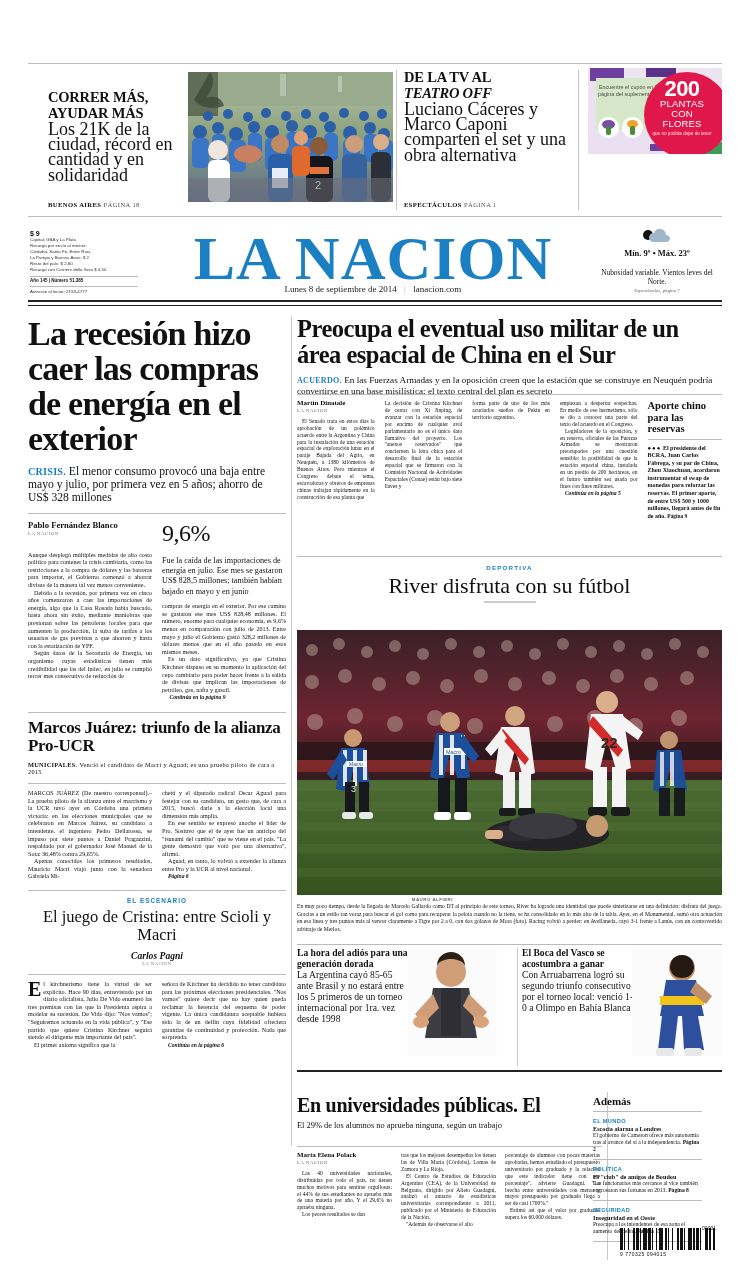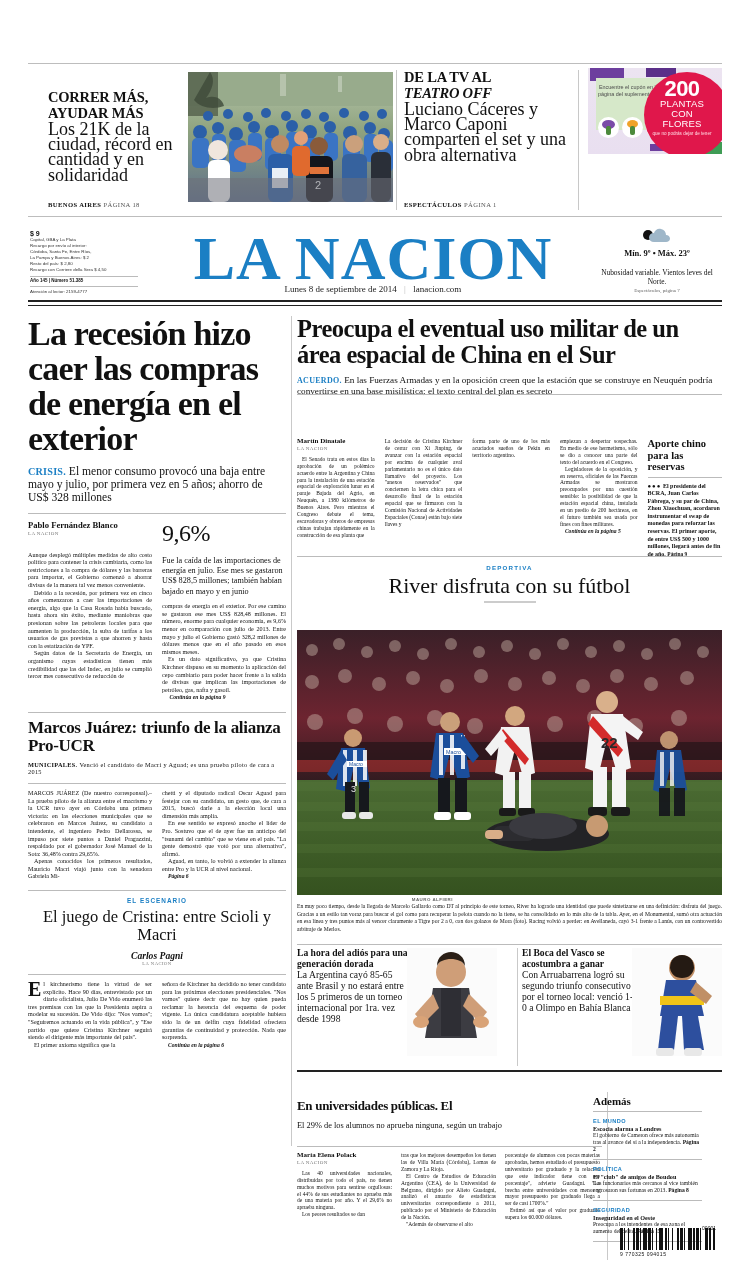--- a/index.html
+++ b/index.html
@@ -110,21 +110,21 @@
   .opinion-author { text-align: center; font-weight: bold; font-style: italic; font-size: 9.6px; margin-top: 6px; }
   .opinion-src { text-align: center; font-size: 4.6px; color: #777; letter-spacing: 0.5px; }
   .dropcap::first-letter { float: left; font-size: 20px; line-height: 17px; font-weight: bold; padding-right: 2px; }
 
   
   .chinacol { position: absolute; left: 297px; top: 316px; width: 425px; }
   .chinahead { font-weight: bold; font-size: 24.5px; line-height: 26px; letter-spacing: -0.5px; }
   .chinasub { font-size: 9.2px; line-height: 11px; margin-top: 7px; }
   .chinasub .tag { color: #1b7fc4; font-weight: bold; font-size: 8px; letter-spacing: 0.3px; }
 
-  .china-body { position: absolute; left: 297px; top: 400px; width: 425px; margin-top: 38px; }
+  .china-body { position: absolute; left: 297px; top: 400px; width: 425px; }
   .col3 { display: flex; gap: 10px; }
   .col3 .c { width: 100px; font-size: 5.5px; line-height: 6.9px; text-align: justify; }
   .col3 .c p { text-indent: 5px; }
   .col3 .c p:first-child { text-indent: 0; }
   .aporte { width: 96px; }
   .aporte h4 { font-weight: bold; font-size: 10.5px; line-height: 11.5px; }
   .aporte .bullets { font-family: "Liberation Sans", sans-serif; font-size: 6px; letter-spacing: 1px; }
   .aporte p { font-weight: bold; font-size: 6px; line-height: 7.6px; }
 
   
@@ -141,21 +141,21 @@
 
   .sp3 { position: absolute; left: 297px; top: 948px; width: 425px; height: 120px; }
   .sp3 .item { position: absolute; top: 0; width: 200px; height: 110px; }
   .sp3 .i1 { left: 0; } .sp3 .i2 { left: 225px; }
   .sp3 .ih { font-weight: bold; font-size: 9.6px; line-height: 10.6px; }
   .sp3 .ib { font-size: 9.6px; line-height: 11px; }
   .sp3 .ph { position: absolute; right: 0; top: 0; width: 90px; height: 108px; overflow: hidden; }
 
   
   .unihead { position: absolute; left: 297px; top: 1095px; width: 305px; }
-  .unihead h2 { font-size: 13px; line-height: 21px; letter-spacing: -0.3px; }
+  .unihead h2 { font-size: 20px; line-height: 21px; letter-spacing: -0.3px; }
   .unihead .sub { font-size: 8.4px; line-height: 10px; margin-top: 5px; }
   .unibody { position: absolute; left: 297px; top: 1152px; width: 305px; }
 
   
   .ademas { position: absolute; left: 593px; top: 1095px; width: 109px; }
   .ademas h3 { font-weight: bold; font-size: 11px; }
   .ademas .sect { font-family: "Liberation Sans", sans-serif; font-weight: bold; font-size: 5.6px;
                   color: #1b7fc4; letter-spacing: 0.4px; margin-top: 6px; }
   .ademas .ttl { font-weight: bold; font-size: 6.2px; line-height: 7.4px; margin-top: 1px; }
   .ademas .txt { font-size: 5.6px; line-height: 6.8px; }

